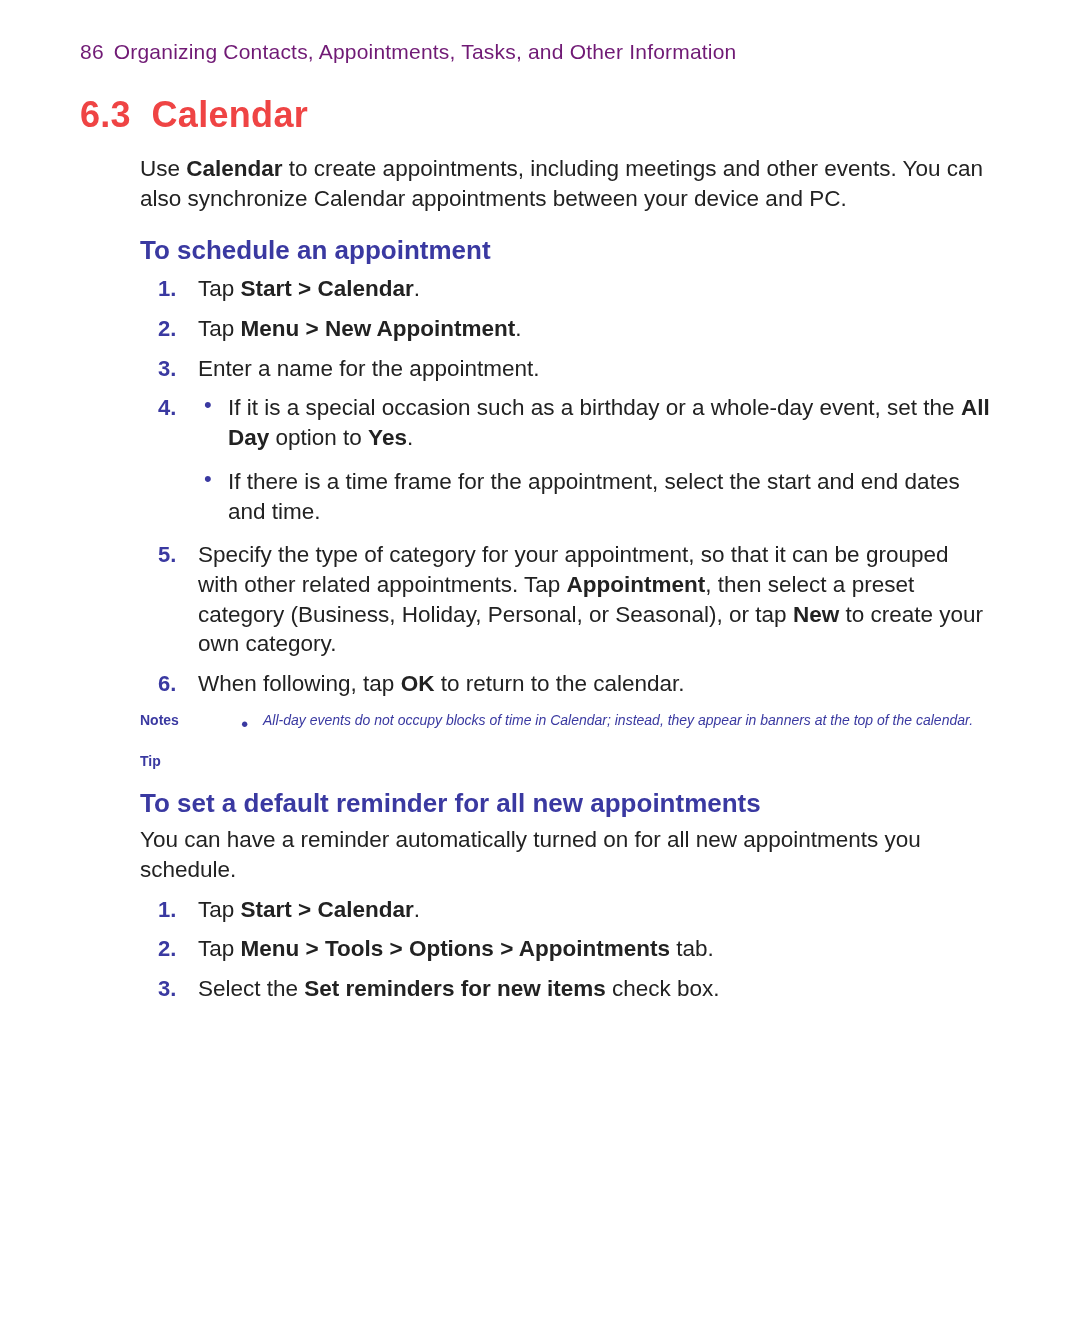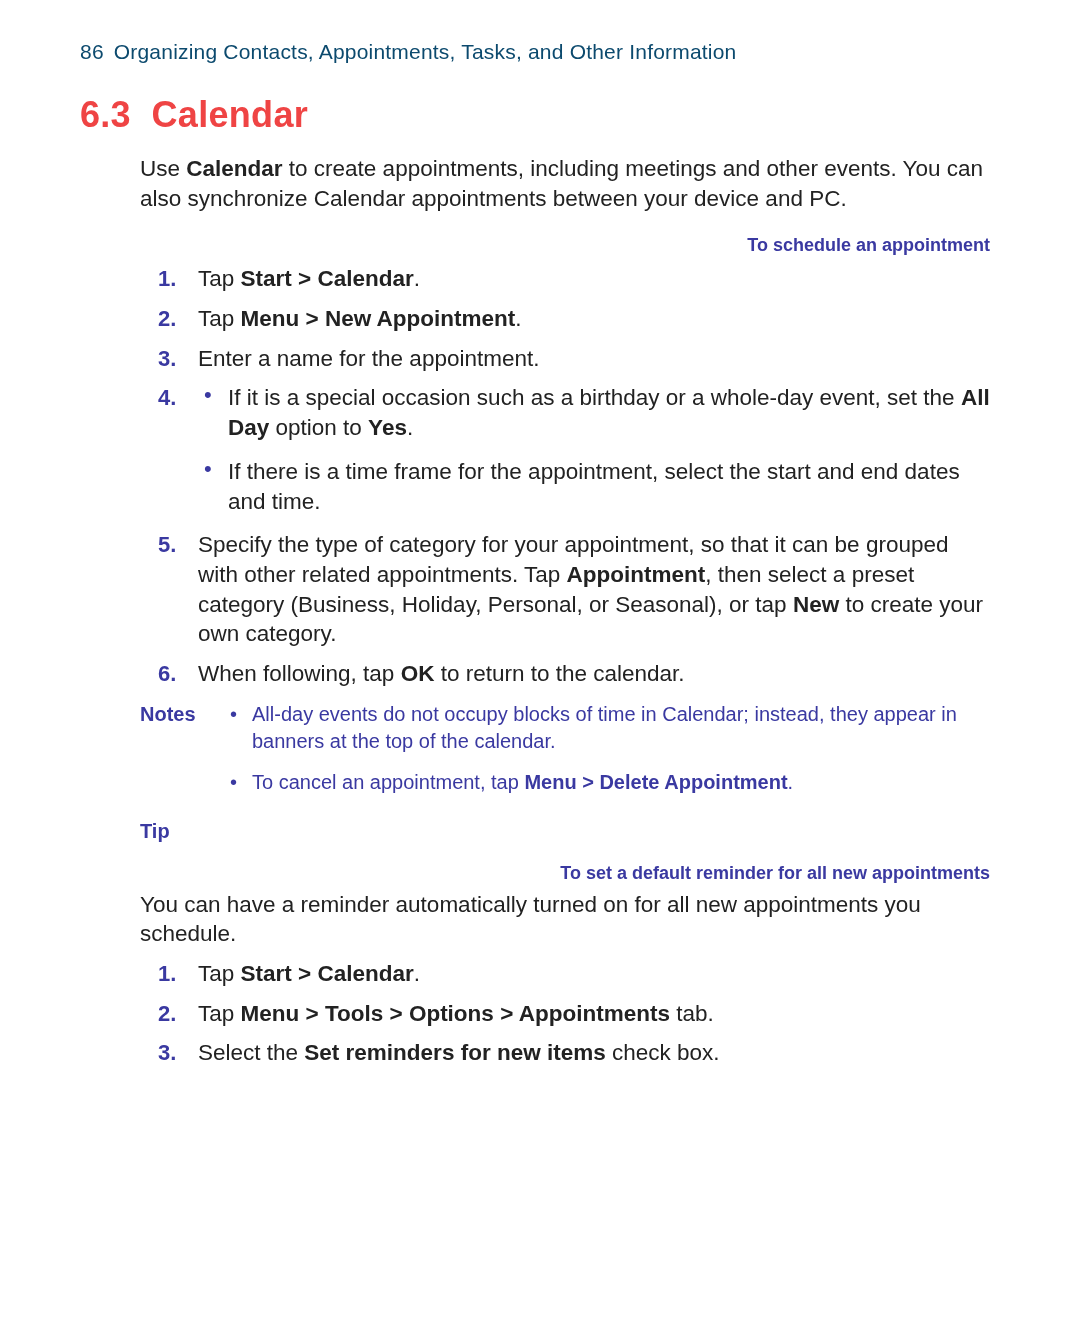--- a/index.html
+++ b/index.html
@@ -8,21 +8,21 @@
     background: #ffffff;
     font-family: "Myriad Pro", "Segoe UI", "Helvetica Neue", Arial, sans-serif;
     color: #222;
     width: 1080px;
   }
   .page {
     padding: 40px 90px 80px 80px;
     box-sizing: border-box;
   }
   .running-head {
-    color: #0c4a6e;
+    color: #701a75;
     font-size: 21px;
     margin-bottom: 30px;
     letter-spacing: 0.2px;
   }
   .running-head .page-num {
     margin-right: 10px;
   }
   h1.section-title {
     color: #ef4444;
     font-size: 36px;
@@ -44,24 +44,23 @@
     color: #222;
   }
   h2.subsection {
     color: #3a39a1;
     font-size: 28px;
     font-weight: 700;
     margin: 20px 0 6px 0;
   }
   h3.procedure {
     color: #3a39a1;
-    font-size: 18px;
+    font-size: 26px;
     font-weight: 700;
     margin: 10px 0 6px 0;
-    text-align: right;
   }
   ol.steps {
     list-style: none;
     margin: 0 0 12px 0;
     padding: 0;
   }
   ol.steps > li {
     position: relative;
     padding-left: 58px;
     font-size: 22.5px;
@@ -92,35 +91,37 @@
     position: absolute;
     left: 6px;
     top: 0;
     color: #3a39a1;
     font-size: 22px;
     line-height: 1.1;
   }
   .note-row {
     display: flex;
     margin: 6px 0 8px 0;
-    font-size: 20px;
+    font-size: 14px;
     color: #3a39a1;
     line-height: 1.35;
+    gap: 11px;
   }
   .note-label {
     flex: 0 0 90px;
     font-weight: 700;
   }
   .note-body {
     flex: 1;
   }
   .note-body ul {
     list-style: none;
     margin: 0;
     padding: 0;
+    font-style: italic;
   }
   .note-body ul > li {
     position: relative;
     padding-left: 22px;
     margin: 0 0 14px 0;
   }
   .note-body ul > li::before {
     content: "•";
     position: absolute;
     left: 0;
@@ -184,23 +185,20 @@
         <span class="num">6.</span>
         <span>When following, tap </span><strong>OK</strong><span> to return to the calendar.</span>
       </li>
     </ol>
 
     <div class="note-row">
       <div class="note-label">Notes</div>
       <div class="note-body">
         <ul>
           <li><span>All-day events do not occupy blocks of time in Calendar; instead, they appear in banners at the top of the calendar.</span></li>
-          <li>
-            <span>To cancel an appointment, tap </span><strong>Menu &gt; Delete Appointment</strong><span>.</span>
-          </li>
         </ul>
       </div>
     </div>
 
     <div class="note-row">
       <div class="note-label">Tip</div>
     </div>
 
     <h3 class="procedure" style="margin-top:18px">To set a default reminder for all new appointments</h3>
 

